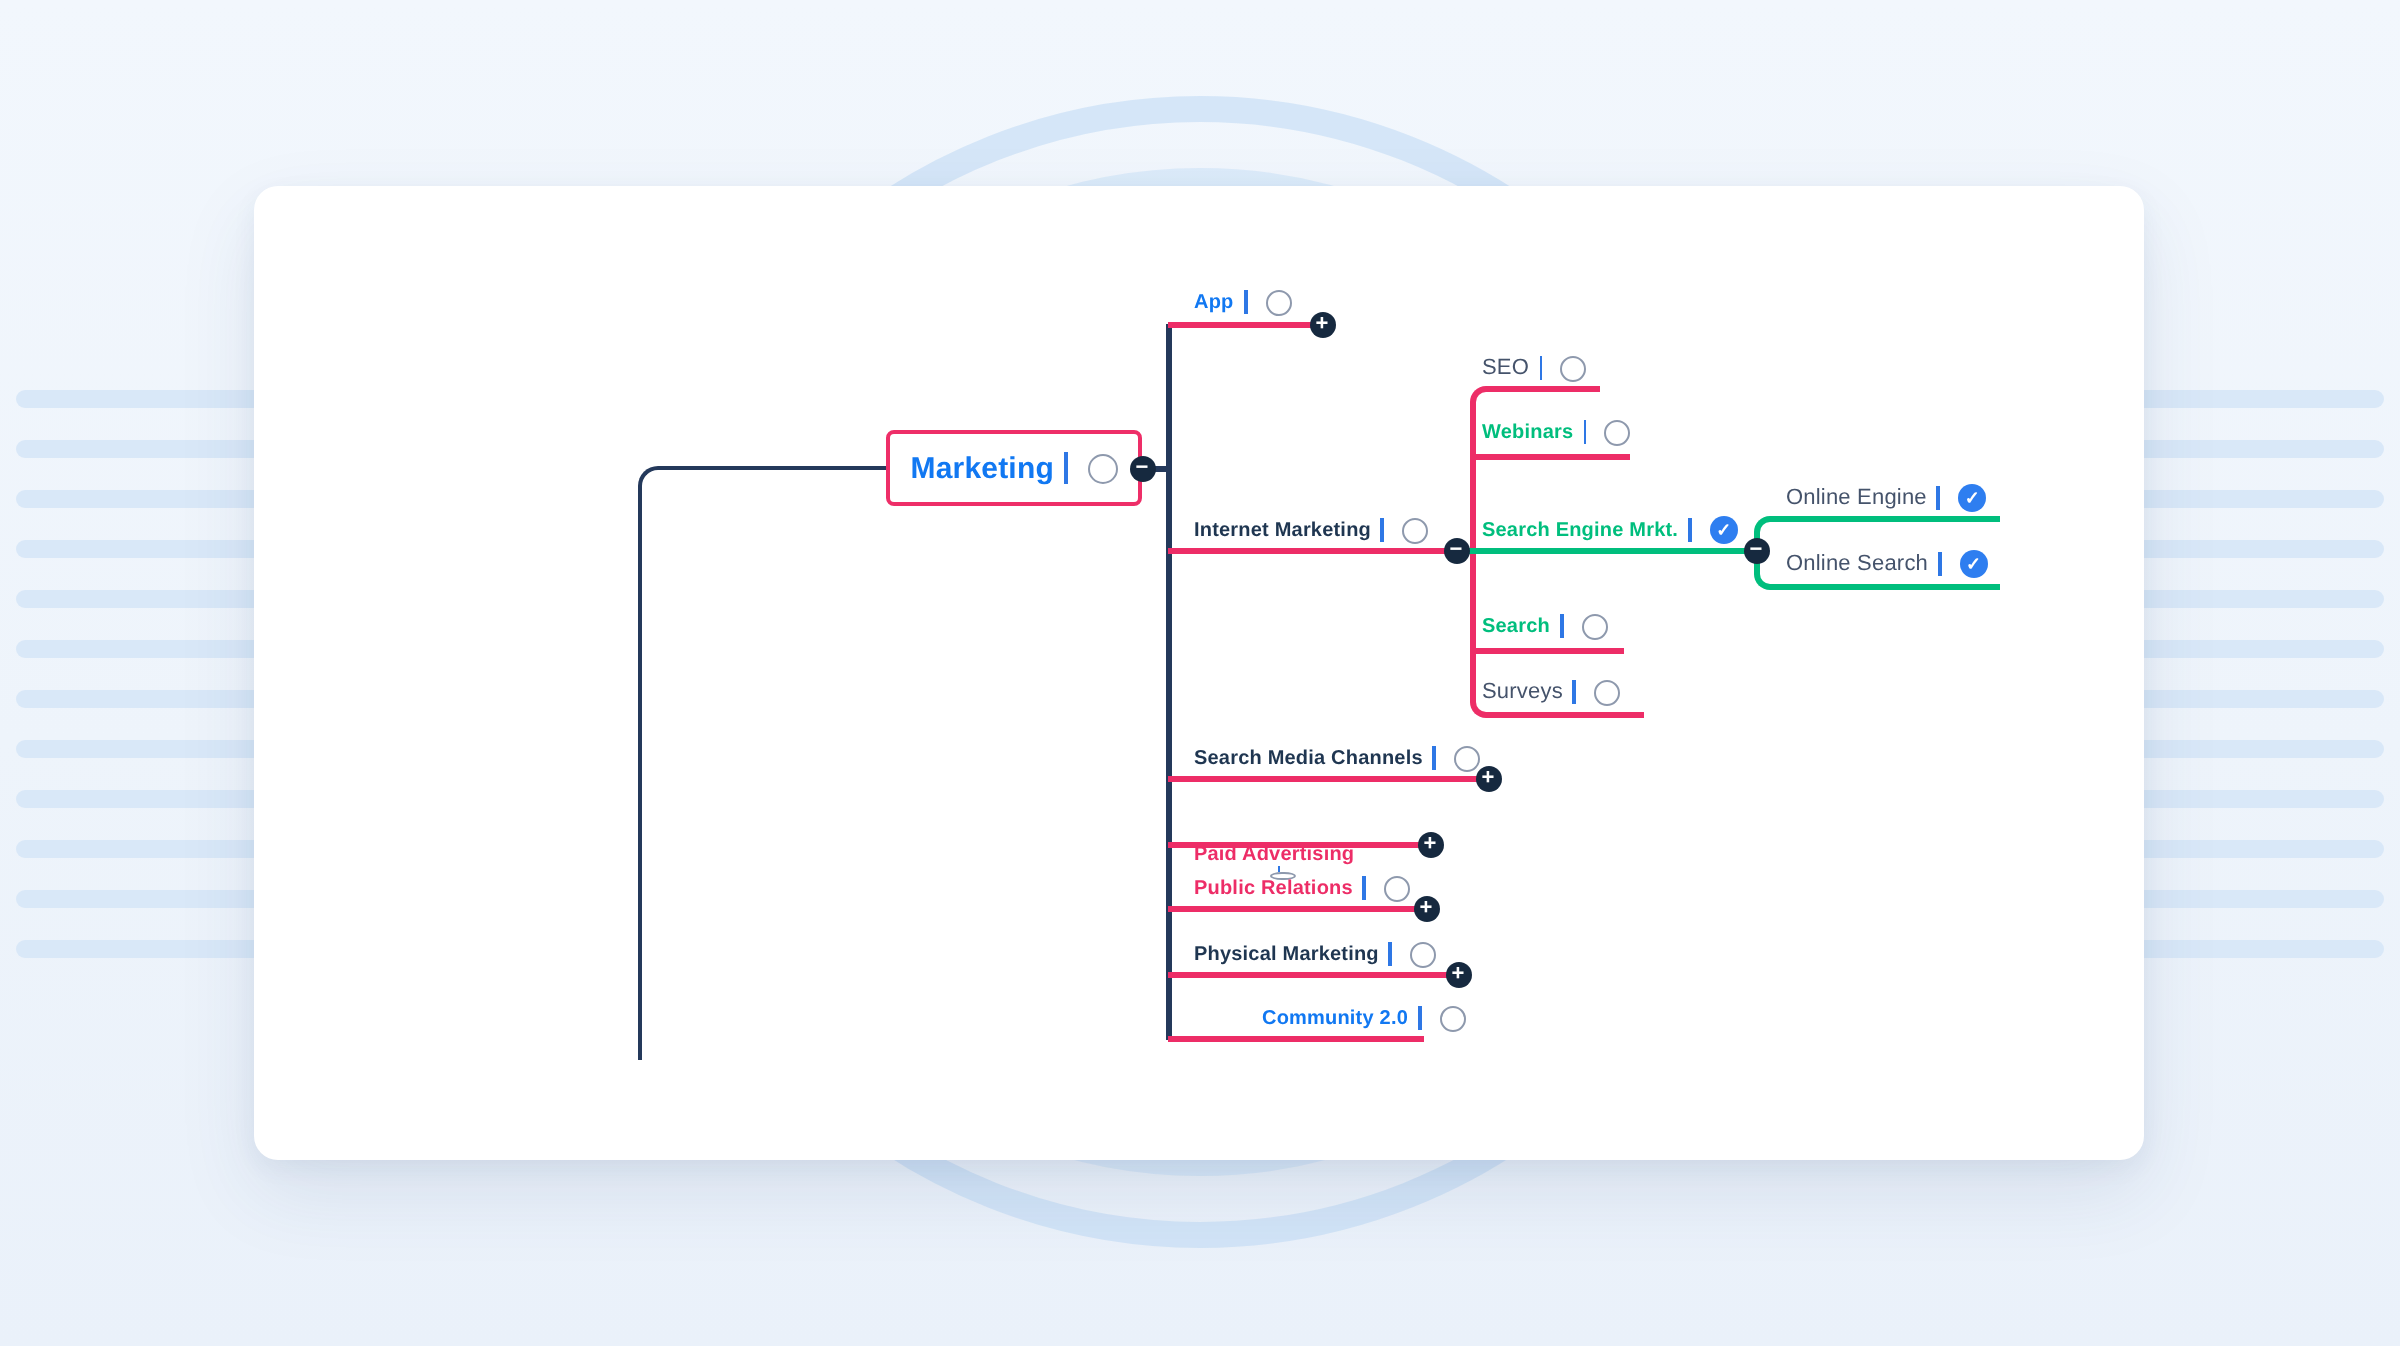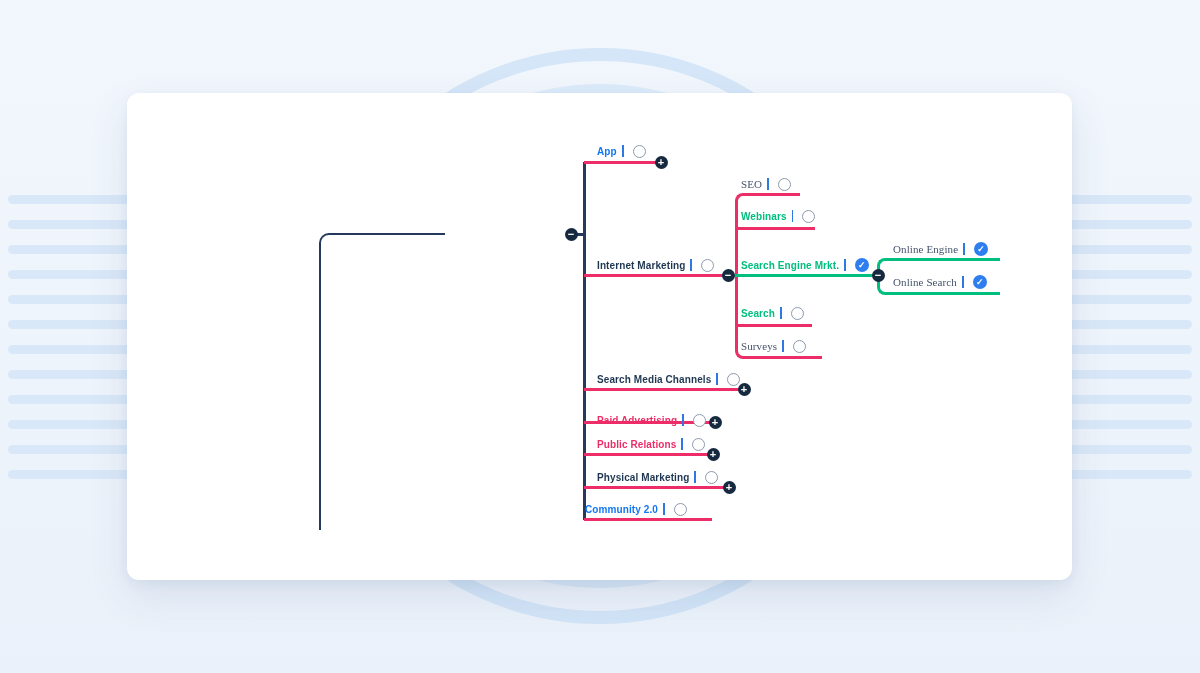--- a/index.html
+++ b/index.html
@@ -22,21 +22,21 @@
   
   .map { position:absolute; left:0; top:0; width:1200px; height:673px; z-index:2; }
   .ln { position:absolute; }
 
   
   .row { position:absolute; display:flex; align-items:center; height:18px; z-index:3; cursor:default; }
   .lbl { white-space:nowrap; letter-spacing:0.1px; }
   .lbl.bold  { font-weight:bold; font-size:10px; }
   .lbl.reg   { font-weight:normal; font-size:11px; }
   .lbl.navy  { color:#1f3651; }
-  .lbl.soft  { color:#45536b;font-family:Liberation Serif, serif; }
+  .lbl.soft  { color:#45536b; }
   .lbl.pink  { color:#ed2d67; }
   .lbl.green { color:#00be7d; }
   .lbl.brand { color:#1178f2; }
   .cursor { display:inline-block; width:1.8px; height:12px; background:#2e77e5; margin:0 0 0 5px; }
   .cbx { display:inline-block; margin-left:9px; }
   .cbx.unchecked { width:13px; height:13px; border:1.6px solid #8e99ad; border-radius:50%; background:#fff; }
   .cbx.checked { width:14px; height:14px; border-radius:50%; background:#2e7ef0; color:#fff;
     font-size:9px; line-height:14px; text-align:center; font-weight:bold; }
 
   
@@ -109,53 +109,58 @@
       <div class="ln" style="left: 735px; top: 205px; width: 3px; height: 140px; background: rgb(237, 45, 103);"></div>
       <div class="ln" style="left: 735px; top: 340px; width: 87px; height: 19px; border-bottom: 3px solid rgb(237, 45, 103); border-left: 3px solid rgb(237, 45, 103); border-bottom-left-radius: 8px;"></div>
       <div class="ln" style="left: 737px; top: 226.5px; width: 78px; height: 3px; background: rgb(237, 45, 103);"></div>
       <div class="ln" style="left: 737px; top: 323.5px; width: 75px; height: 3px; background: rgb(237, 45, 103);"></div>
       <div class="ln" style="left: 729px; top: 274px; width: 149px; height: 3px; background: rgb(0, 190, 125);"></div>
       <div class="ln" style="left: 877px; top: 258px; width: 123px; height: 19px; border-top: 3px solid rgb(0, 190, 125); border-left: 3px solid rgb(0, 190, 125); border-top-left-radius: 8px;"></div>
       <div class="ln" style="left: 877px; top: 276px; width: 123px; height: 19px; border-bottom: 3px solid rgb(0, 190, 125); border-left: 3px solid rgb(0, 190, 125); border-bottom-left-radius: 8px;"></div>
     </div>
 
 
+  <div class="node-box">
+    <span class="lbl">Marketing</span>
+    <span class="cursor"></span>
+    <span class="cbx unchecked"></span>
+  </div>
 
   <div id="rows">
       <div class="row" style="left: 597px; top: 142px;">
         <span class="lbl bold brand">App</span>
         <span class="cursor"></span>
         <span class="cbx unchecked"></span>
       </div>
       <div class="row" style="left: 597px; top: 256px;">
         <span class="lbl bold navy">Internet Marketing</span>
         <span class="cursor"></span>
         <span class="cbx unchecked"></span>
       </div>
       <div class="row" style="left: 597px; top: 370px;">
         <span class="lbl bold navy">Search Media Channels</span>
         <span class="cursor"></span>
         <span class="cbx unchecked"></span>
       </div>
-      <div class="row" style="left: 597px; top: 411px;">
+      <div class="row" style="left: 597px; top: 422px; flex-direction: column;">
         <span class="lbl bold pink">Paid Advertising</span>
         <span class="cursor"></span>
         <span class="cbx unchecked"></span>
       </div>
       <div class="row" style="left: 597px; top: 435px;">
         <span class="lbl bold pink">Public Relations</span>
         <span class="cursor"></span>
         <span class="cbx unchecked"></span>
       </div>
       <div class="row" style="left: 597px; top: 468px;">
         <span class="lbl bold navy">Physical Marketing</span>
         <span class="cursor"></span>
         <span class="cbx unchecked"></span>
       </div>
-      <div class="row" style="left: 585px; top: 500px; justify-content: center;">
+      <div class="row" style="left: 631px; top: 500px; justify-content: center;">
         <span class="lbl bold brand">Community 2.0</span>
         <span class="cursor"></span>
         <span class="cbx unchecked"></span>
       </div>
       <div class="row" style="left: 741px; top: 175px;">
         <span class="lbl reg soft">SEO</span>
         <span class="cursor"></span>
         <span class="cbx unchecked"></span>
       </div>
       <div class="row" style="left: 741px; top: 207px;">

